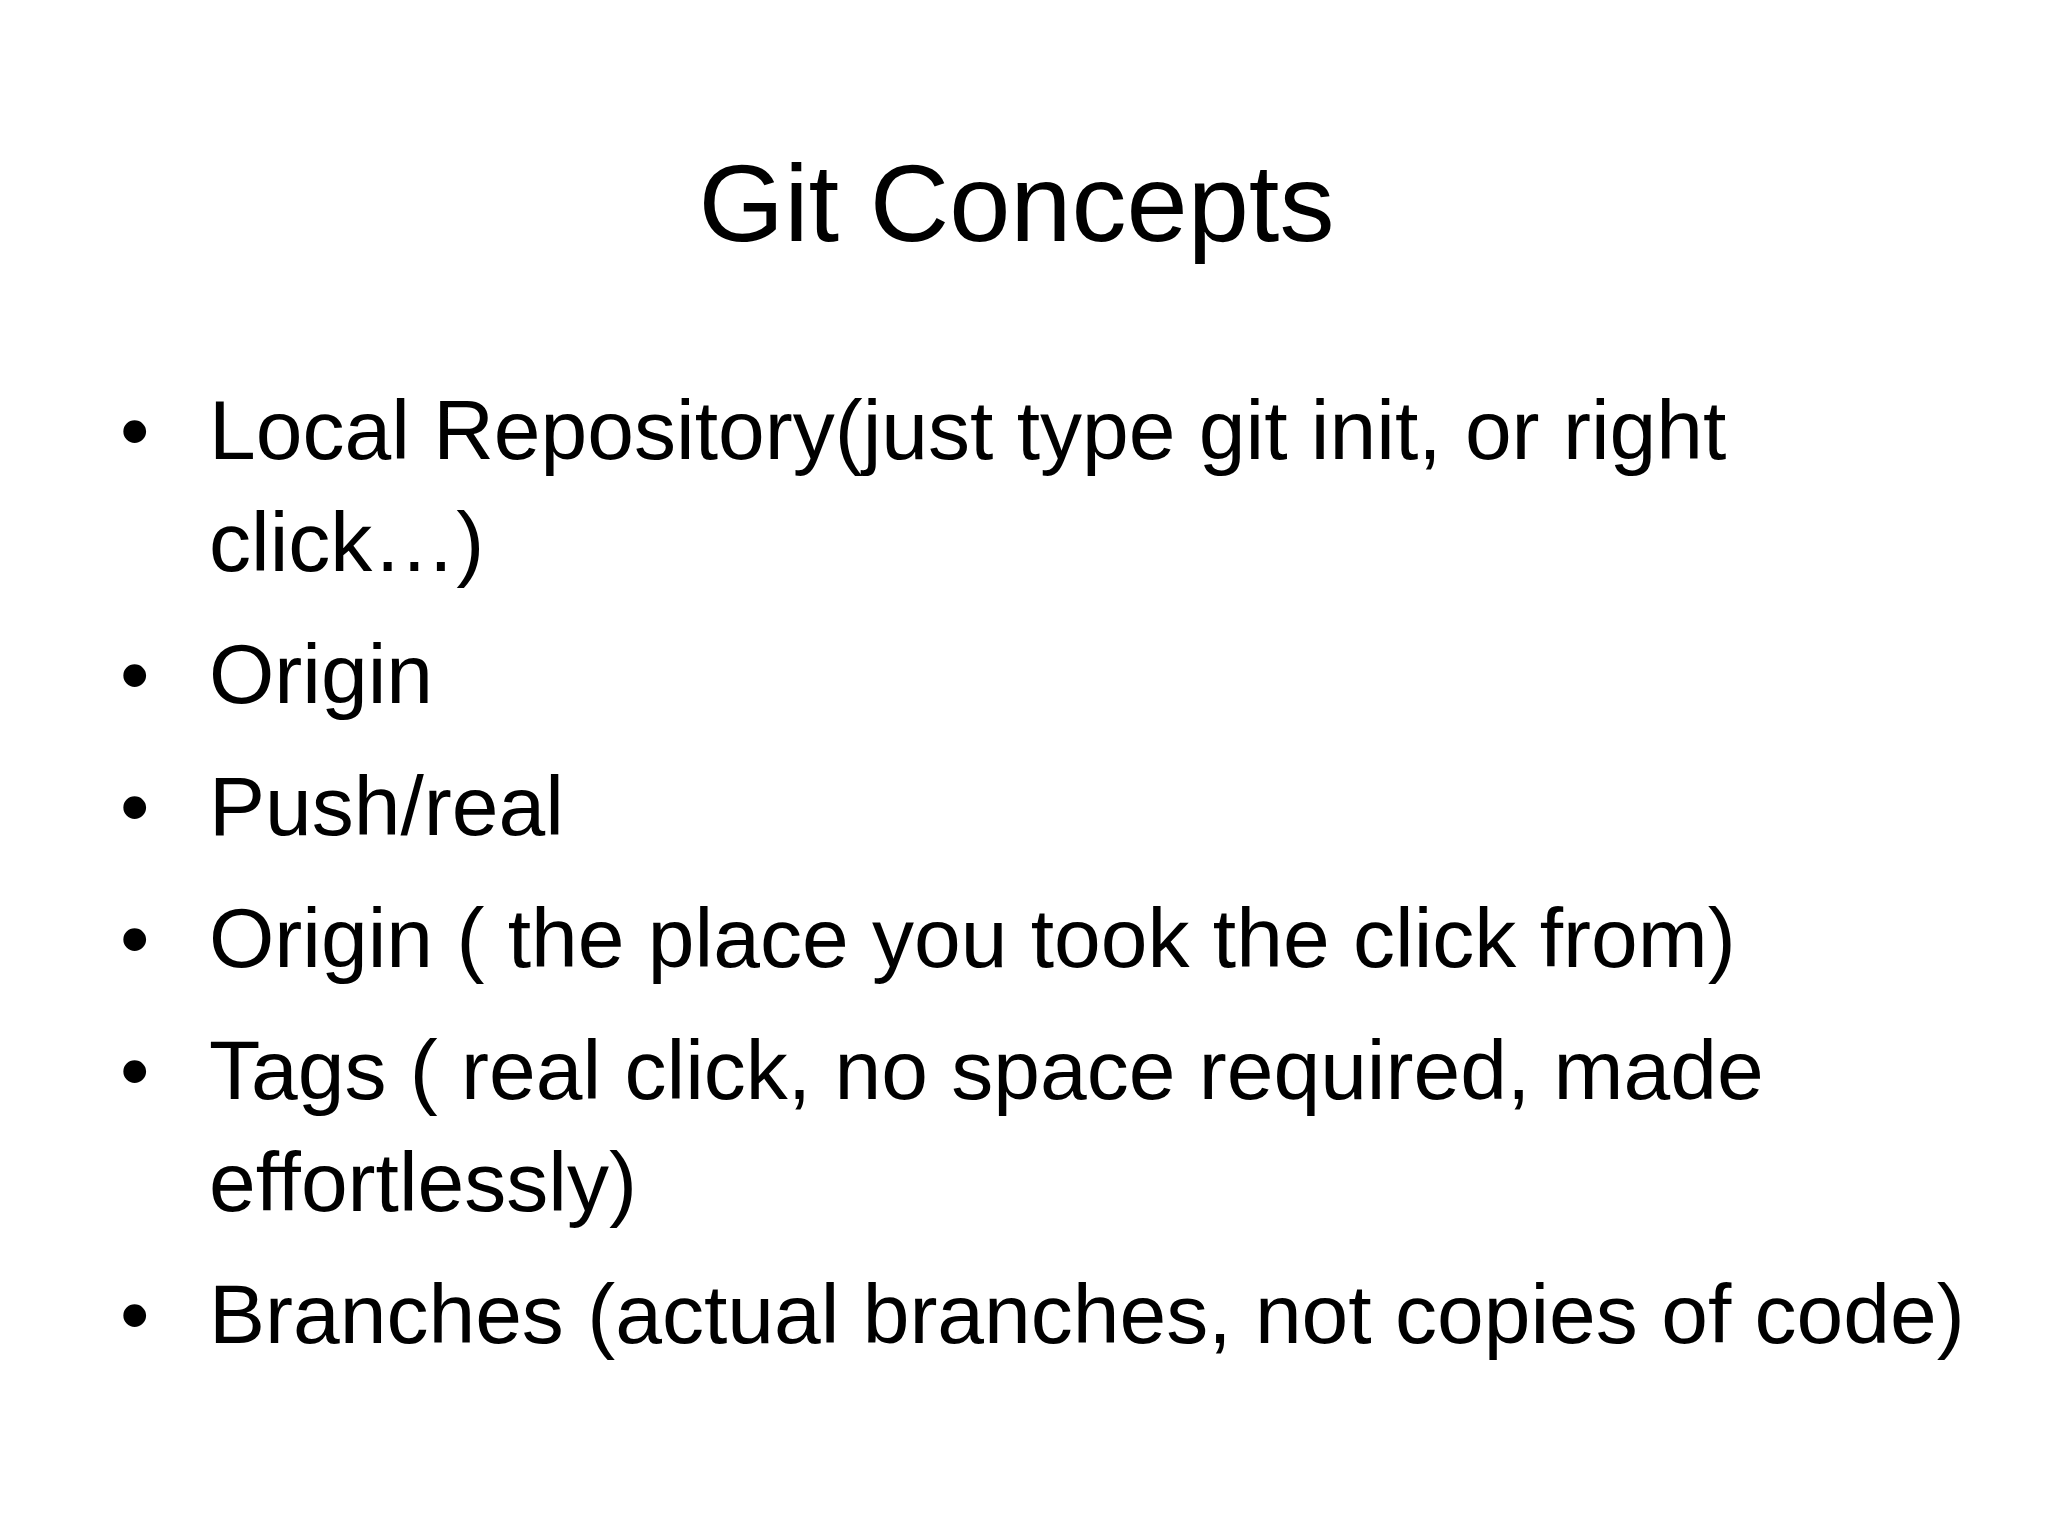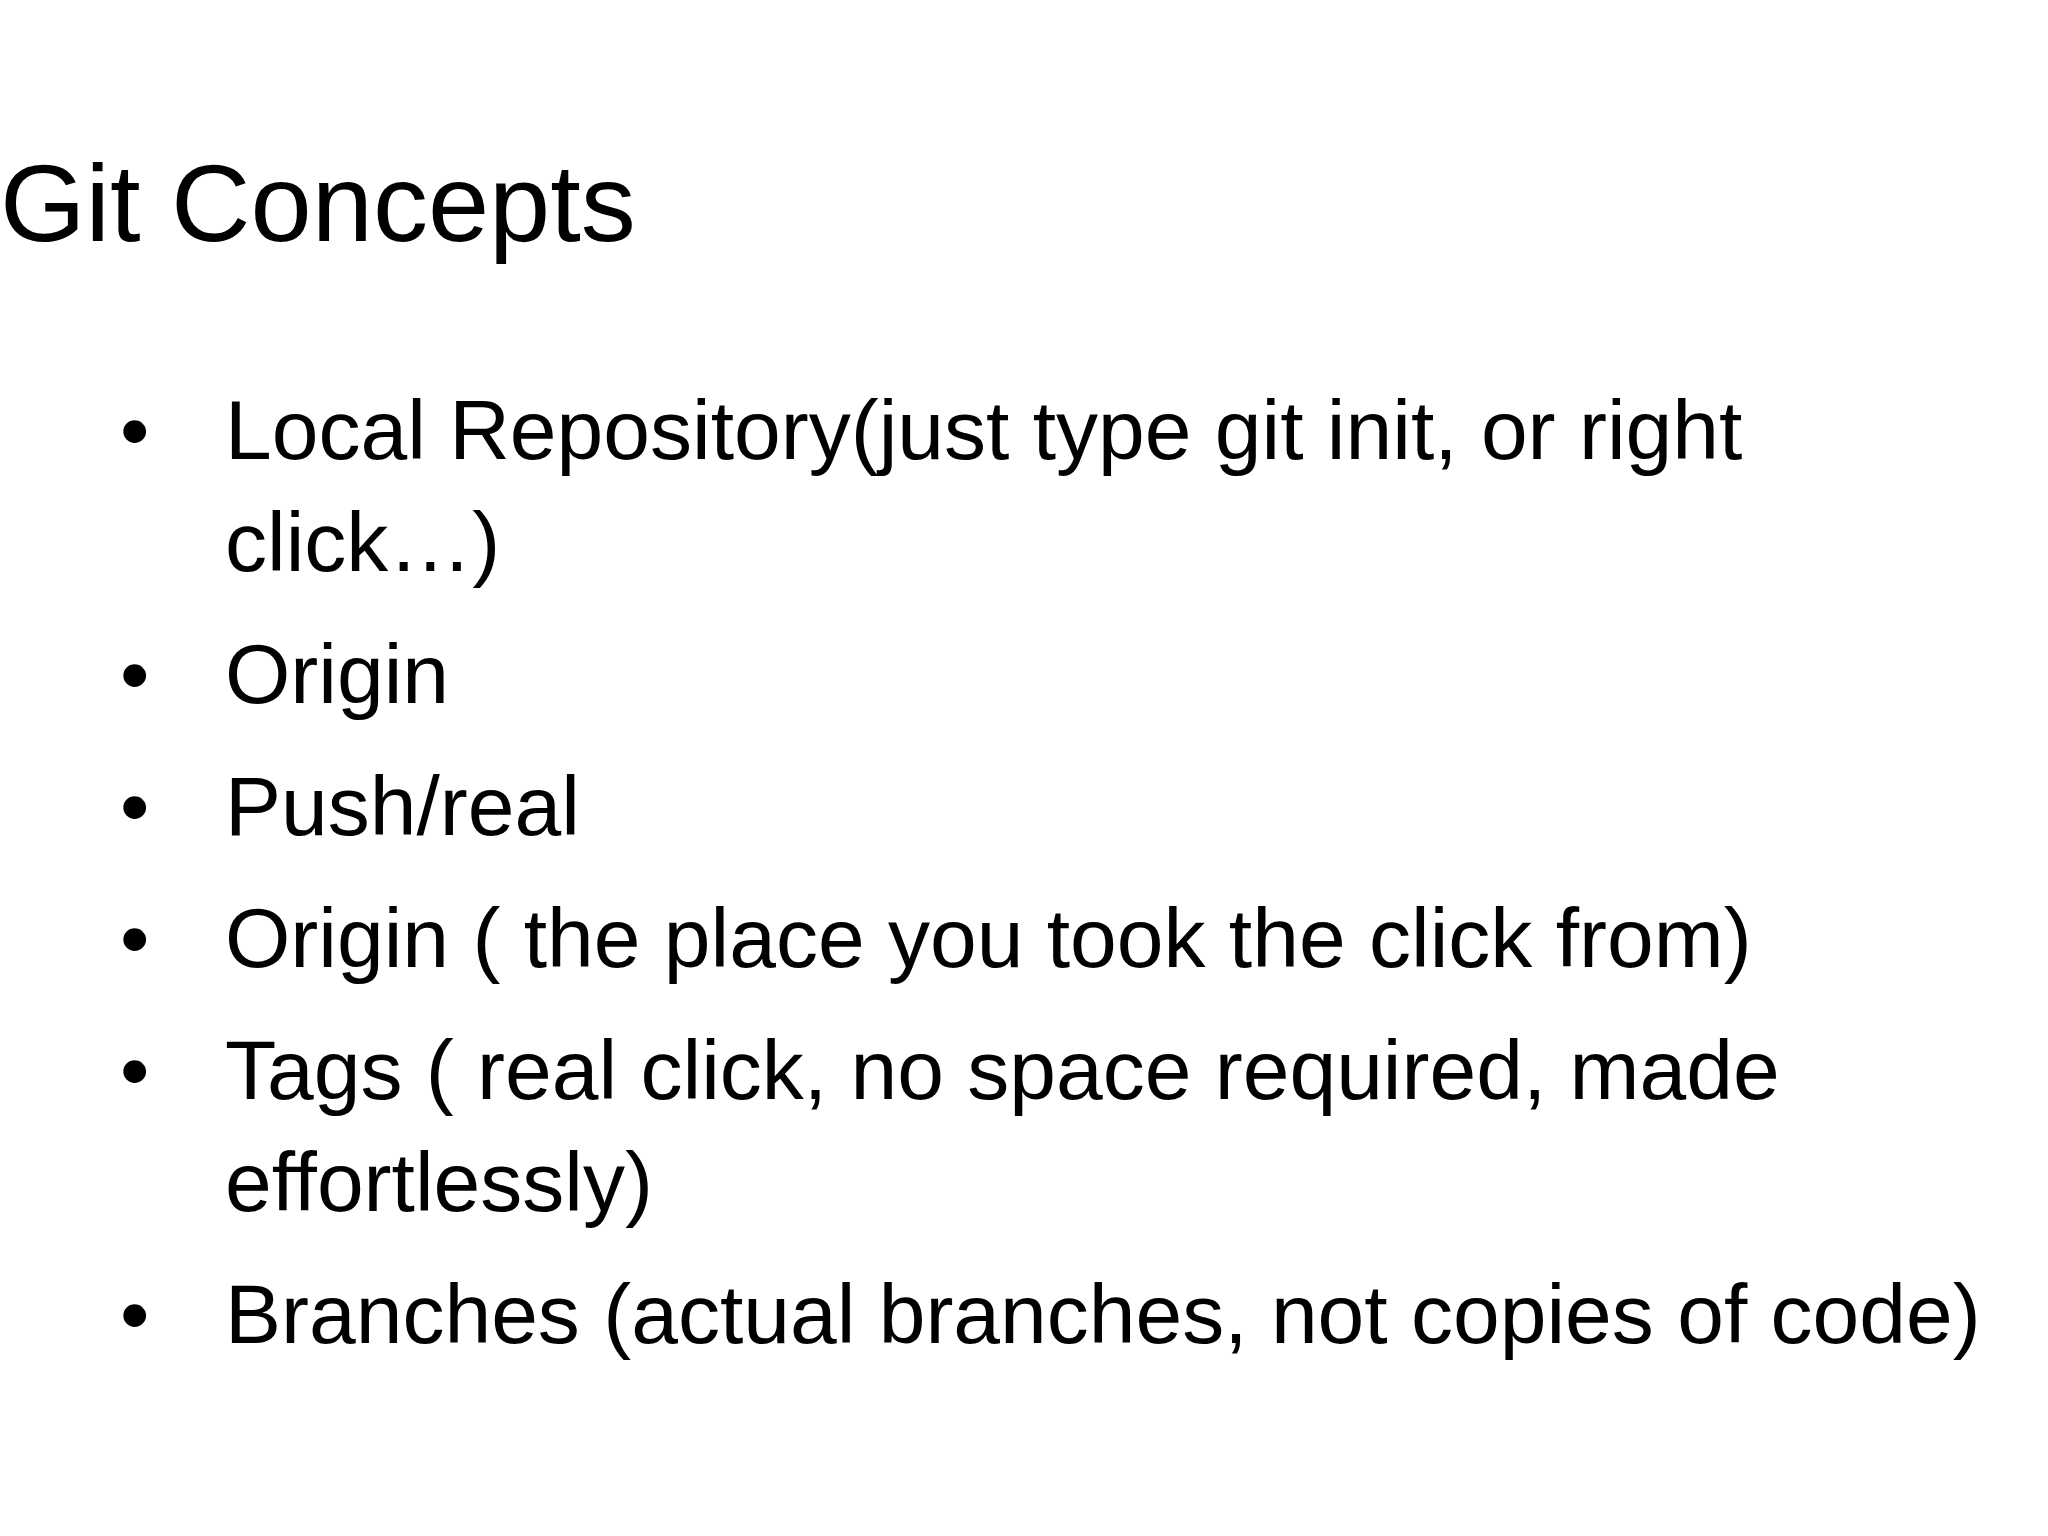--- a/index.html
+++ b/index.html
@@ -18,41 +18,40 @@
     position: relative;
     width: 2048px;
     height: 1536px;
     background: #ffffff;
   }
   .slide-title {
     margin: 137px 15px 0 0;
     font-size: 110px;
     line-height: 132px;
     font-weight: 400;
-    text-align: left;
+    text-align: center;
     white-space: nowrap;
   }
   .bullet-list {
     list-style: none;
     margin: 105px 0 0 100px;
     padding: 0;
   }
   .bullet-item {
     position: relative;
     display: block;
     padding-left: 109px;
     margin: 0 0 20px 0;
     font-size: 84px;
     line-height: 112px;
     font-weight: 400;
   }
   .bullet-item .bullet-text {
     display: block;
     max-width: 1790px;
-    margin-left: 16px;
   }
   .bullet-item .bullet-dot {
     position: absolute;
     left: 20px;
     top: 0;
     font-size: 84px;
     line-height: 112px;
   }
 </style>
 </head>

